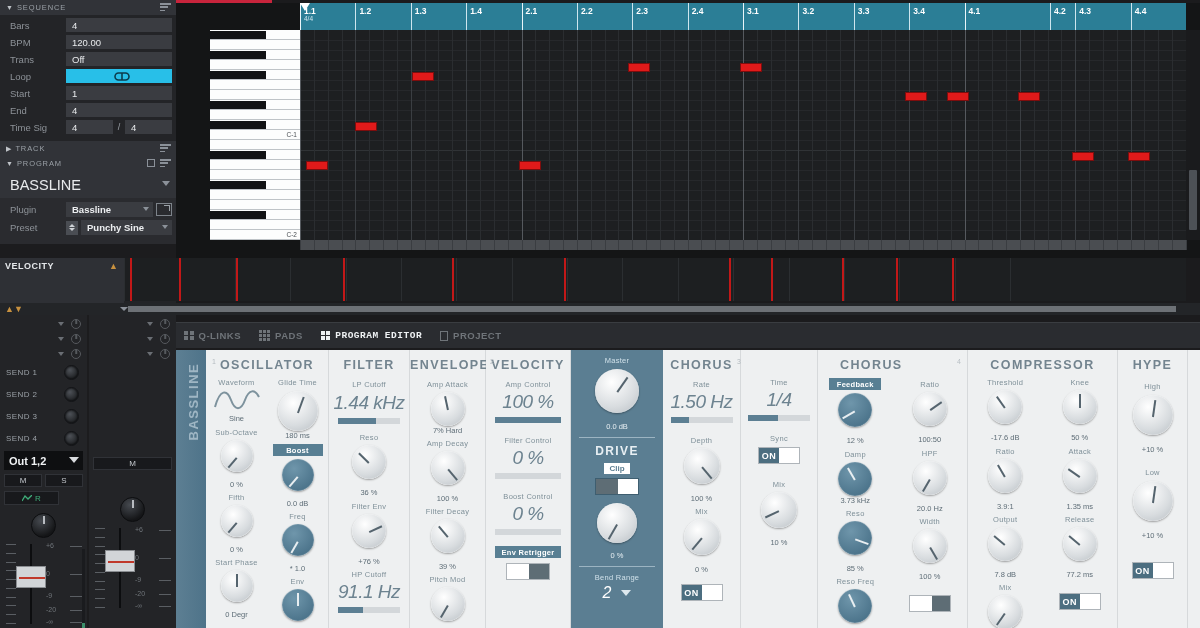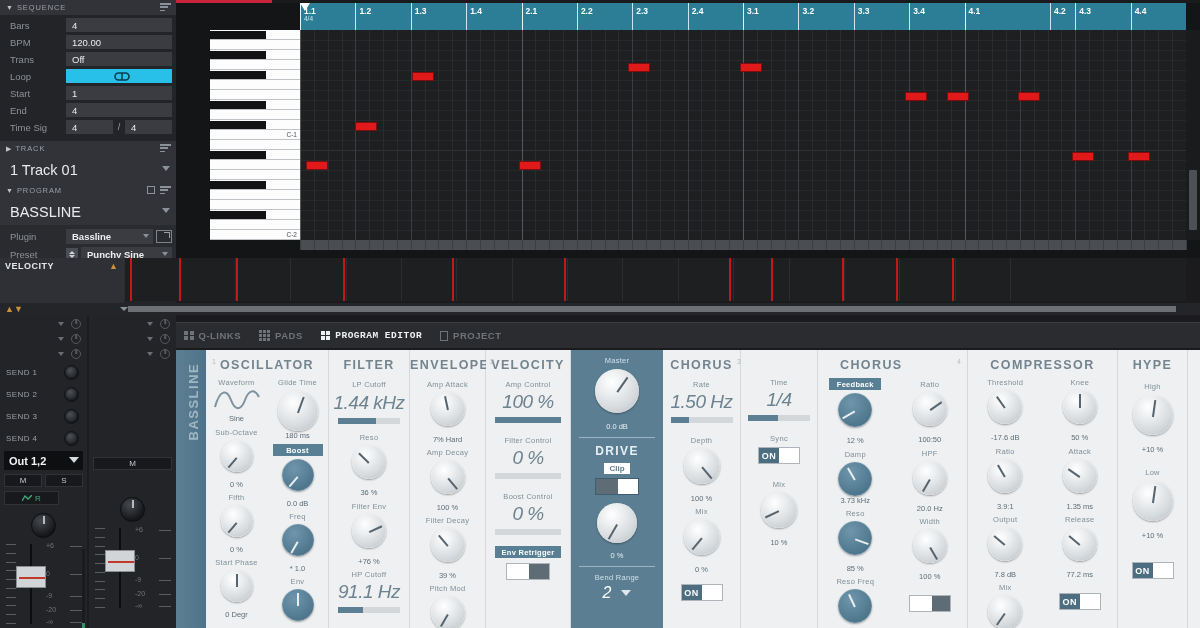--- a/index.html
+++ b/index.html
@@ -243,24 +243,20 @@
     <div class="sec-hdr">
       <span class="caret">▶</span>
       <span class="lbl">TRACK</span>
       <span class="icons">
         <span class="burger">
             <i></i>
             <i></i>
             <i></i>
           </span>
       </span>
-    </div>
-    <div class="sec-title">
-      <span class="t">1 Track 01</span>
-      <span class="dn"></span>
     </div>
 
     <div class="sec-hdr">
       <span class="caret">▼</span>
       <span class="lbl">PROGRAM</span>
       <span class="icons">
         <span class="sq-ico"></span>
         <span class="burger">
             <i></i>
             <i></i>
@@ -856,21 +852,21 @@
           <i style="width:40%"></i>
         </div>
     </div>
 
     <div class="panelcol" style="width:76px">
       <div class="sect-title">ENVELOPE</div>
       <div class="param-lbl" style="margin-top:8px">Amp Attack</div>
       <div class="knob" style="width:34px;height:34px;margin-top:3px">
           <i class="ptr" style="transform:translateX(-50%) rotate(-12deg)"></i>
         </div>
-      <div class="param-val" style="margin-top:9px">7% Hard</div>
+      <div class="param-val" style="">7% Hard</div>
       <div class="param-lbl" style="margin-top:4px">Amp Decay</div>
       <div class="knob" style="width:34px;height:34px;margin-top:3px">
           <i class="ptr" style="transform:translateX(-50%) rotate(140deg)"></i>
         </div>
       <div class="param-val" style="margin-top:9px">100 %</div>
       <div class="param-lbl" style="margin-top:4px">Filter Decay</div>
       <div class="knob" style="width:34px;height:34px;margin-top:3px">
           <i class="ptr" style="transform:translateX(-50%) rotate(-40deg)"></i>
         </div>
       <div class="param-val" style="margin-top:9px">39 %</div>

